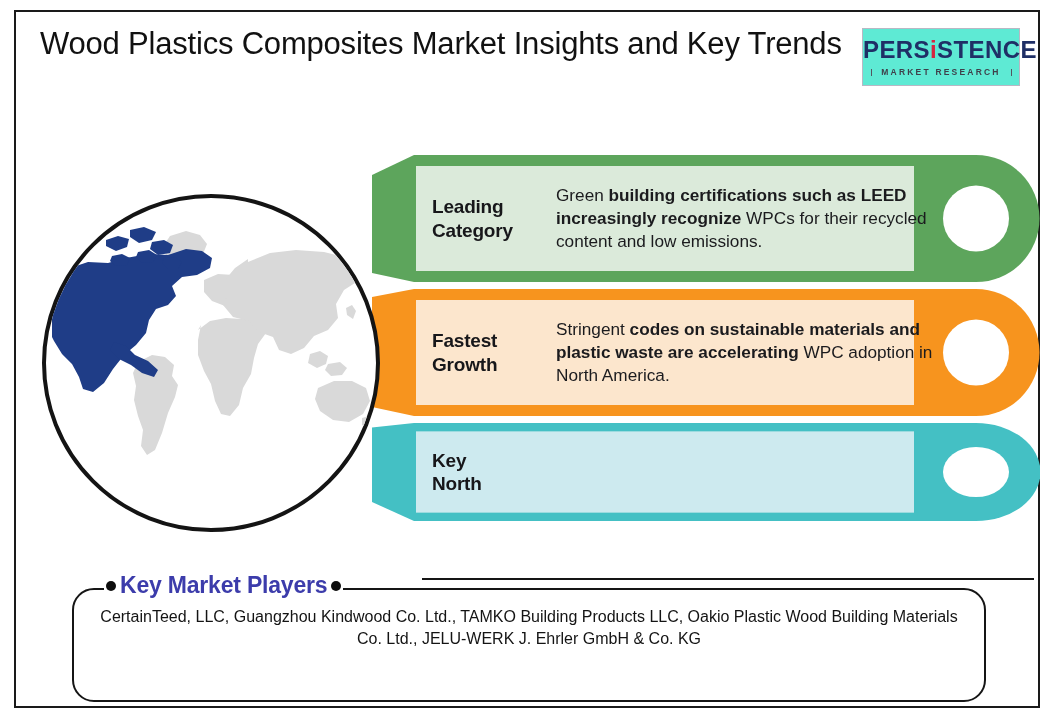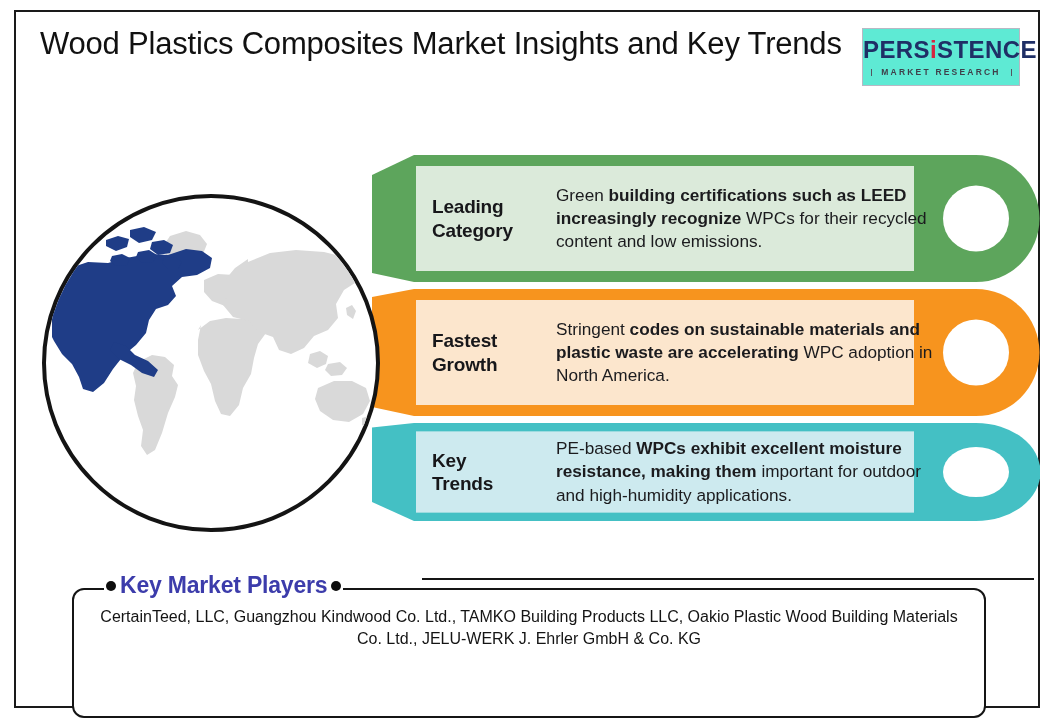--- a/index.html
+++ b/index.html
@@ -155,23 +155,23 @@
     padding-left: 6px;
   }
   .band-text b { font-weight: 700; }
 
   
   #players-box {
     position: absolute;
     left: 56px;
     top: 576px;
     width: 914px;
-    height: 130px;
+    height: 114px;
     border: 2px solid #151515;
-    border-radius: 12px;
+    border-radius: 22px;
     box-sizing: border-box;
     background: #ffffff;
     z-index: 2;
   }
   #players-heading-wrap {
     position: absolute;
     left: 30px;
     top: -18px;
     display: flex;
     align-items: center;
@@ -321,23 +321,22 @@
     <div class="band-shape">
       <svg viewBox="0 0 668 129" preserveAspectRatio="none" aria-hidden="true">
         <path d="M604 0 H42 L0 6 V104 L42 129 H604 A64.5 64.5 0 0 0 604 0 Z" fill="#44c0c4"></path>
         <circle cx="604" cy="64.5" r="33" fill="#ffffff"></circle>
         <rect x="44" y="11" width="498" height="107" fill="#cdeaef"></rect>
       </svg>
     </div>
     <div class="band-inner">
       <div class="band-label">
         <span>Key</span><br>
-        <span>Trends</span>
+        <span>North</span>
       </div>
-      <div class="band-text"><span>PE-based </span><b>WPCs exhibit excellent moisture resistance, making them </b><span>important for outdoor and high-humidity applications.</span></div>
     </div>
   </div>
 
   <div id="players-box">
     <div id="players-line"></div>
     <div id="players-heading-wrap">
       <span class="pdot"></span>
       <span id="players-heading">Key Market Players</span>
       <span class="pdot"></span>
     </div>

